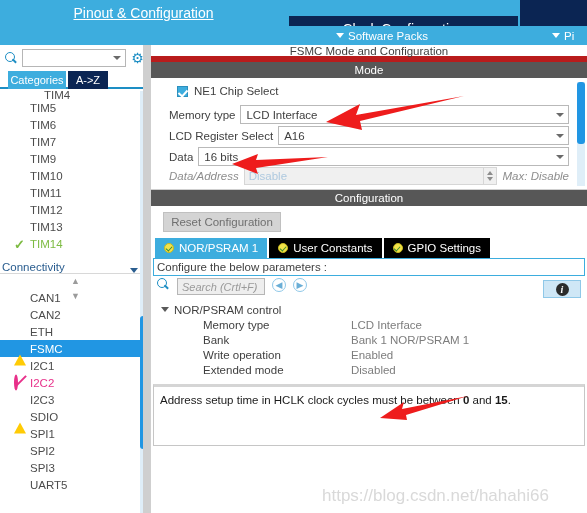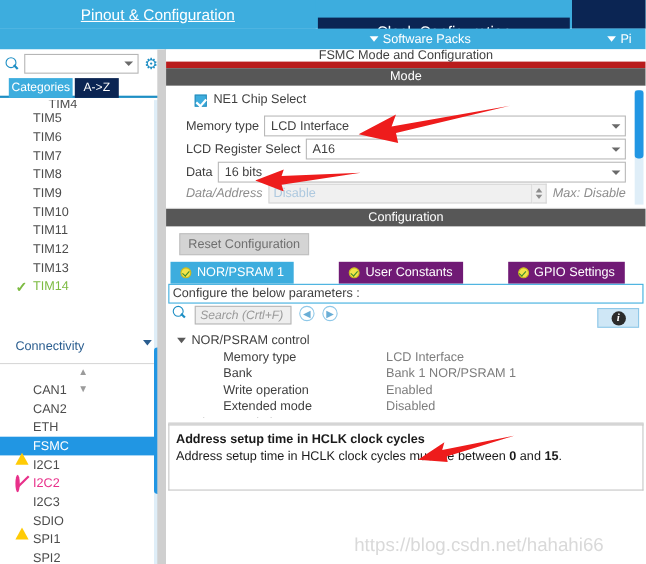--- a/index.html
+++ b/index.html
@@ -115,23 +115,23 @@
   .ban {
     width: 11px; height: 11px; border: 2px solid #e8308a; border-radius: 50%;
     position: relative;
   }
   .ban::after {
     content: ''; position: absolute; left: -1px; top: 3.5px;
     width: 13px; height: 2px; background: #e8308a; transform: rotate(-45deg);
   }
 
   .groupbar {
-    position: relative; height: 22px; display: flex; align-items: flex-start;
-    justify-content: space-between; padding: 0 12px 0 14px;
-    font-size: 11.5px; color: #2a5d8f; border-bottom: 1px solid #d8d8d8; margin-top: 40px;
+    position: relative; height: 22px; display: flex; align-items: flex-end;
+    justify-content: space-between; padding: 0 12px 0 2px;
+    font-size: 11.5px; color: #2a5d8f; border-bottom: 1px solid #d8d8d8;
   }
   .gchev {
     width: 0; height: 0; border-left: 4px solid transparent;
     border-right: 4px solid transparent; border-top: 5px solid #2a5d8f;
   }
   .spinner {
     text-align: center; font-size: 9px; color: #9b9b9b; height: 15px;
     line-height: 15px; letter-spacing: -1px;
   }
 
@@ -219,21 +219,21 @@
     background: #d4d4d4; border: 1px solid #c0c0c0;
     display: flex; align-items: center; justify-content: center;
     font-size: 11.5px; color: #6f6f6f;
   }
   .cfgtabs { position: absolute; left: 4px; top: 32px; height: 20px; display: flex; }
   .cfgtab {
     height: 20px; display: flex; align-items: center; gap: 5px;
     padding: 0 9px; font-size: 11.5px; color: #ffffff; margin-right: 2px;
   }
   .cfgtab.act { background: #3dadde; }
-  .cfgtab.ina { background: #701a75; margin-left: 39px; }
+  .cfgtab.ina { background: #000000; }
   .greendot {
     width: 10px; height: 10px; border-radius: 50%; background: #f2e34a;
     border: 1px solid #c9b91f; position: relative; flex: none;
   }
   .greendot::after {
     content: ''; position: absolute; left: 1.5px; top: 1px;
     width: 3px; height: 5px; border: solid #3a8c2f;
     border-width: 0 1.5px 1.5px 0; transform: rotate(42deg);
   }
 
@@ -363,23 +363,20 @@
           <div class="tnode">
             <span>TIM5</span>
           </div>
           <div class="tnode">
             <span>TIM6</span>
           </div>
           <div class="tnode">
             <span>TIM7</span>
           </div>
           <div class="tnode">
-            <span>TIM8</span>
-          </div>
-          <div class="tnode">
             <span>TIM9</span>
           </div>
           <div class="tnode">
             <span>TIM10</span>
           </div>
           <div class="tnode">
             <span>TIM11</span>
           </div>
           <div class="tnode">
             <span>TIM12</span>
@@ -564,21 +561,20 @@
           <div class="prow itm">
             <span class="pname">Extended mode</span>
             <span class="pval">Disabled</span>
           </div>
           <div class="prow grp">
             <span>NOR/PSRAM timing</span>
           </div>
         </div>
 
       <div class="helpbox">
-        <div class="helptitle">Address setup time in HCLK clock cycles</div>
         <div class="helptext">
           <span>Address setup time in HCLK clock cycles must be between </span><b>0</b><span> and </span><b>15</b><span>.</span>
         </div>
       </div>
     </div>
   </div>
 
   <svg class="arrow" style="left:326px;top:96px;" width="140" height="34">
     <polygon points="0,26 34,8 30,19 138,0 34,25 36,34" fill="#ee1c1c"></polygon>
   </svg>

